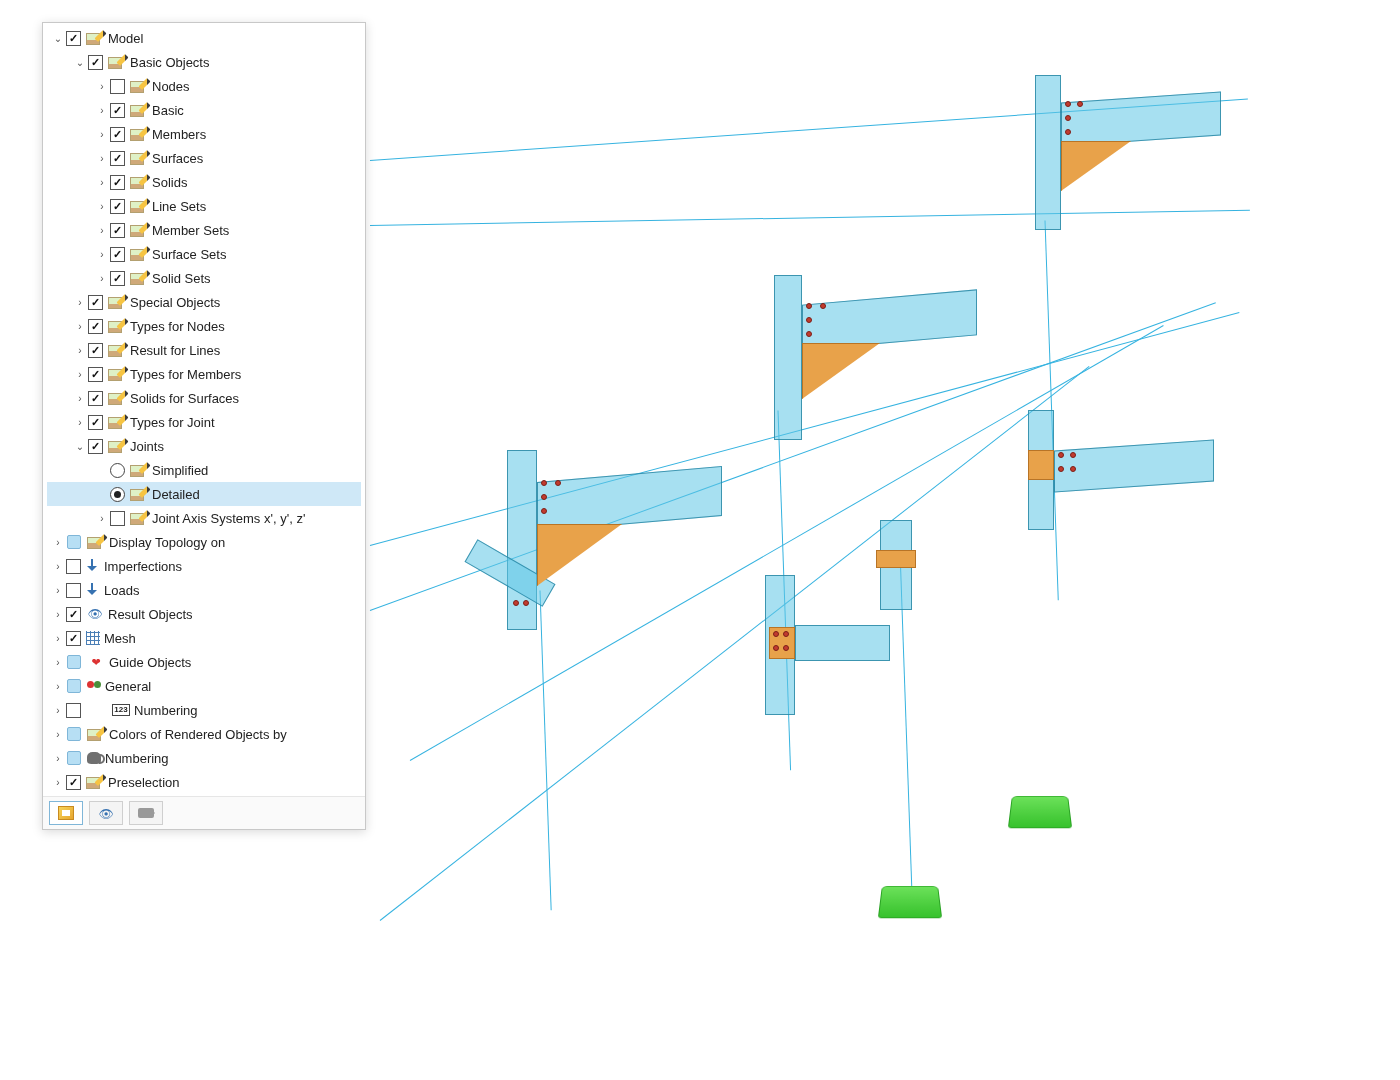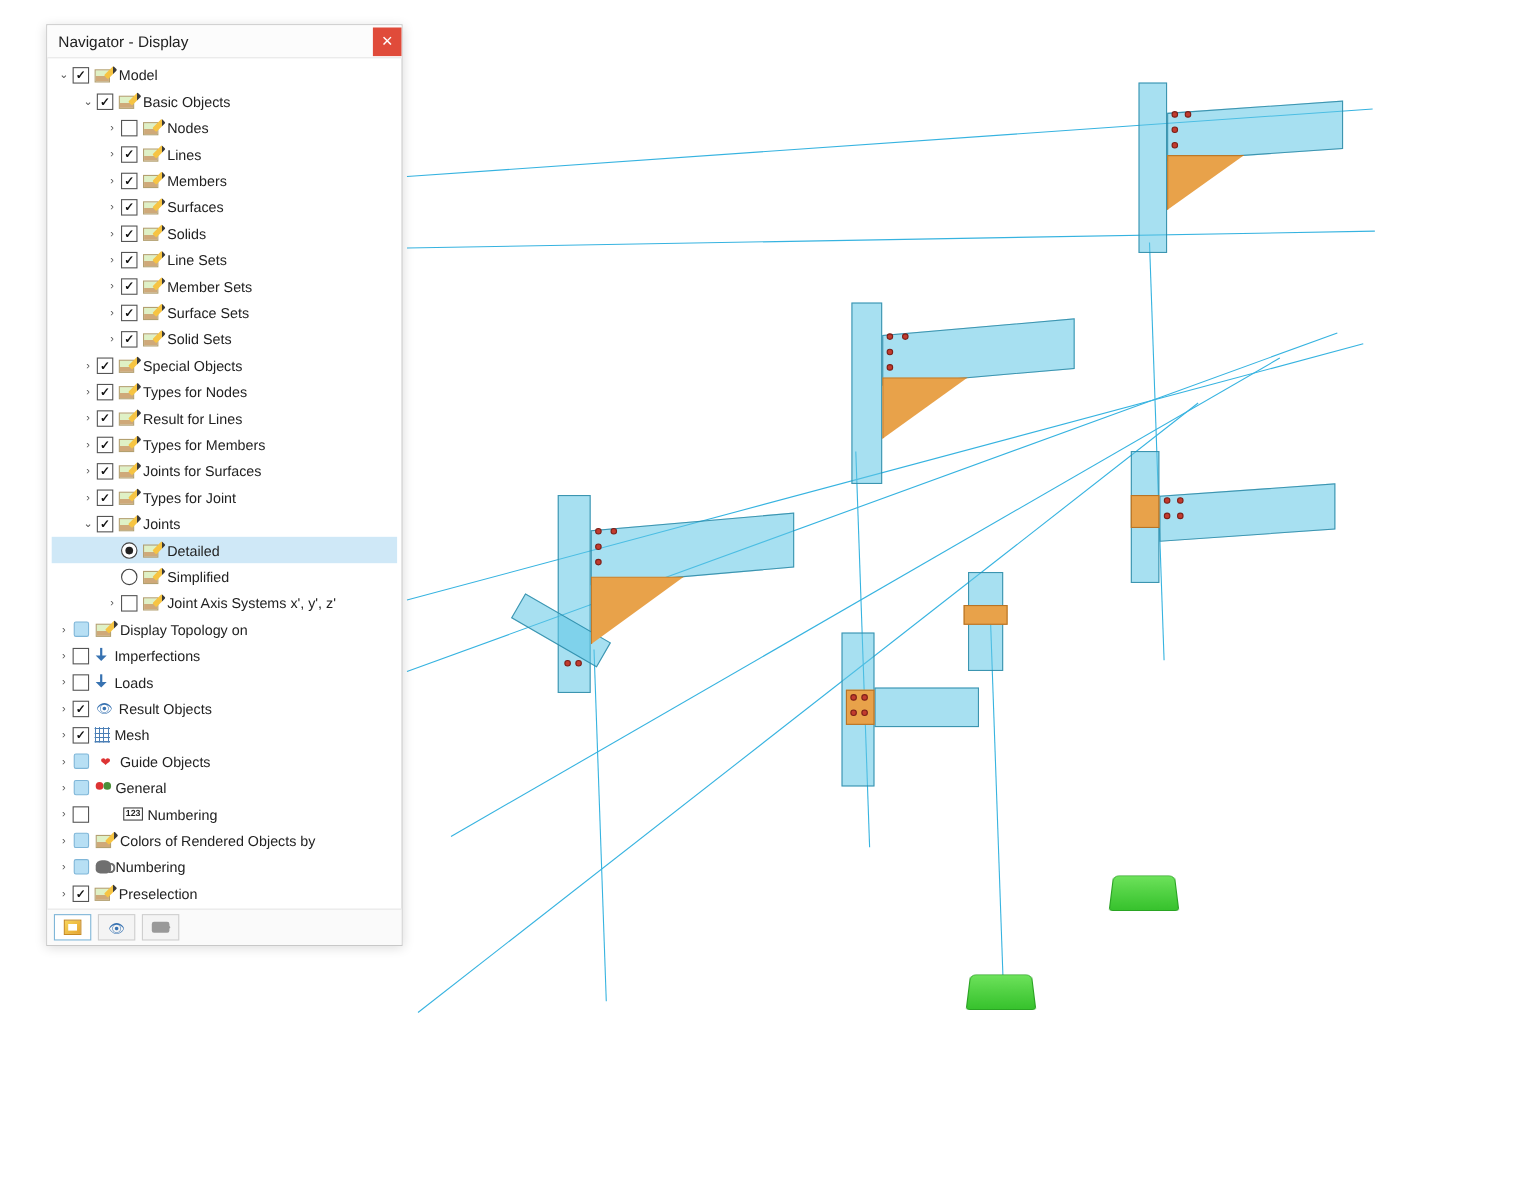--- a/index.html
+++ b/index.html
@@ -281,24 +281,20 @@
   <div class="conn" style="left:870px;top:520px;">
     <div class="beam" style="left:10px;top:0;width:32px;height:90px;"></div>
     <div class="plate" style="left:6px;top:30px;width:40px;height:18px;"></div>
   </div>
 
   <div class="support" style="left:1010px;top:790px;"></div>
   <div class="support" style="left:880px;top:880px;"></div>
 </div>
 
 <div class="panel">
-  <div class="panel-header">
-    <span class="panel-title">Navigator - Display</span>
-    <div class="close-btn">✕</div>
-  </div>
 
   <div class="tree">
 
     <div class="tree-row">
       <span class="caret">⌄</span>
       <span class="chk on"></span>
       <span class="ico">
           <span class="ico-pencil"></span>
         </span>
       <span class="label">Model</span>
@@ -323,21 +319,21 @@
         </span>
       <span class="label">Nodes</span>
     </div>
     <div class="tree-row">
       <span class="indent" style="width:44px"></span>
         <span class="caret">›</span>
       <span class="chk on"></span>
       <span class="ico">
           <span class="ico-pencil"></span>
         </span>
-      <span class="label">Lines</span>
+      <span class="label">Basic</span>
     </div>
     <div class="tree-row">
       <span class="indent" style="width:44px"></span>
         <span class="caret">›</span>
       <span class="chk on"></span>
       <span class="ico">
           <span class="ico-pencil"></span>
         </span>
       <span class="label">Members</span>
     </div>
@@ -432,58 +428,58 @@
         </span>
       <span class="label">Types for Members</span>
     </div>
     <div class="tree-row">
       <span class="indent" style="width:22px"></span>
         <span class="caret">›</span>
       <span class="chk on"></span>
       <span class="ico">
           <span class="ico-pencil"></span>
         </span>
-      <span class="label">Joints for Surfaces</span>
+      <span class="label">Solids for Surfaces</span>
     </div>
     <div class="tree-row">
       <span class="indent" style="width:22px"></span>
         <span class="caret">›</span>
       <span class="chk on"></span>
       <span class="ico">
           <span class="ico-pencil"></span>
         </span>
       <span class="label">Types for Joint</span>
     </div>
 
     <div class="tree-row">
       <span class="indent" style="width:22px"></span>
         <span class="caret">⌄</span>
       <span class="chk on"></span>
       <span class="ico">
           <span class="ico-pencil"></span>
         </span>
       <span class="label">Joints</span>
+    </div>
+    <div class="tree-row">
+      <span class="indent" style="width:44px"></span>
+        <span class="caret blank">›</span>
+      <span class="radio"></span>
+      <span class="ico">
+          <span class="ico-pencil"></span>
+        </span>
+      <span class="label">Simplified</span>
     </div>
     <div class="tree-row selected">
       <span class="indent" style="width:44px"></span>
         <span class="caret blank">›</span>
       <span class="radio on"></span>
       <span class="ico">
           <span class="ico-pencil"></span>
         </span>
       <span class="label">Detailed</span>
-    </div>
-    <div class="tree-row">
-      <span class="indent" style="width:44px"></span>
-        <span class="caret blank">›</span>
-      <span class="radio"></span>
-      <span class="ico">
-          <span class="ico-pencil"></span>
-        </span>
-      <span class="label">Simplified</span>
     </div>
     <div class="tree-row">
       <span class="indent" style="width:44px"></span>
         <span class="caret">›</span>
       <span class="chk"></span>
       <span class="ico">
           <span class="ico-pencil"></span>
         </span>
       <span class="label">Joint Axis Systems x', y', z'</span>
     </div>

